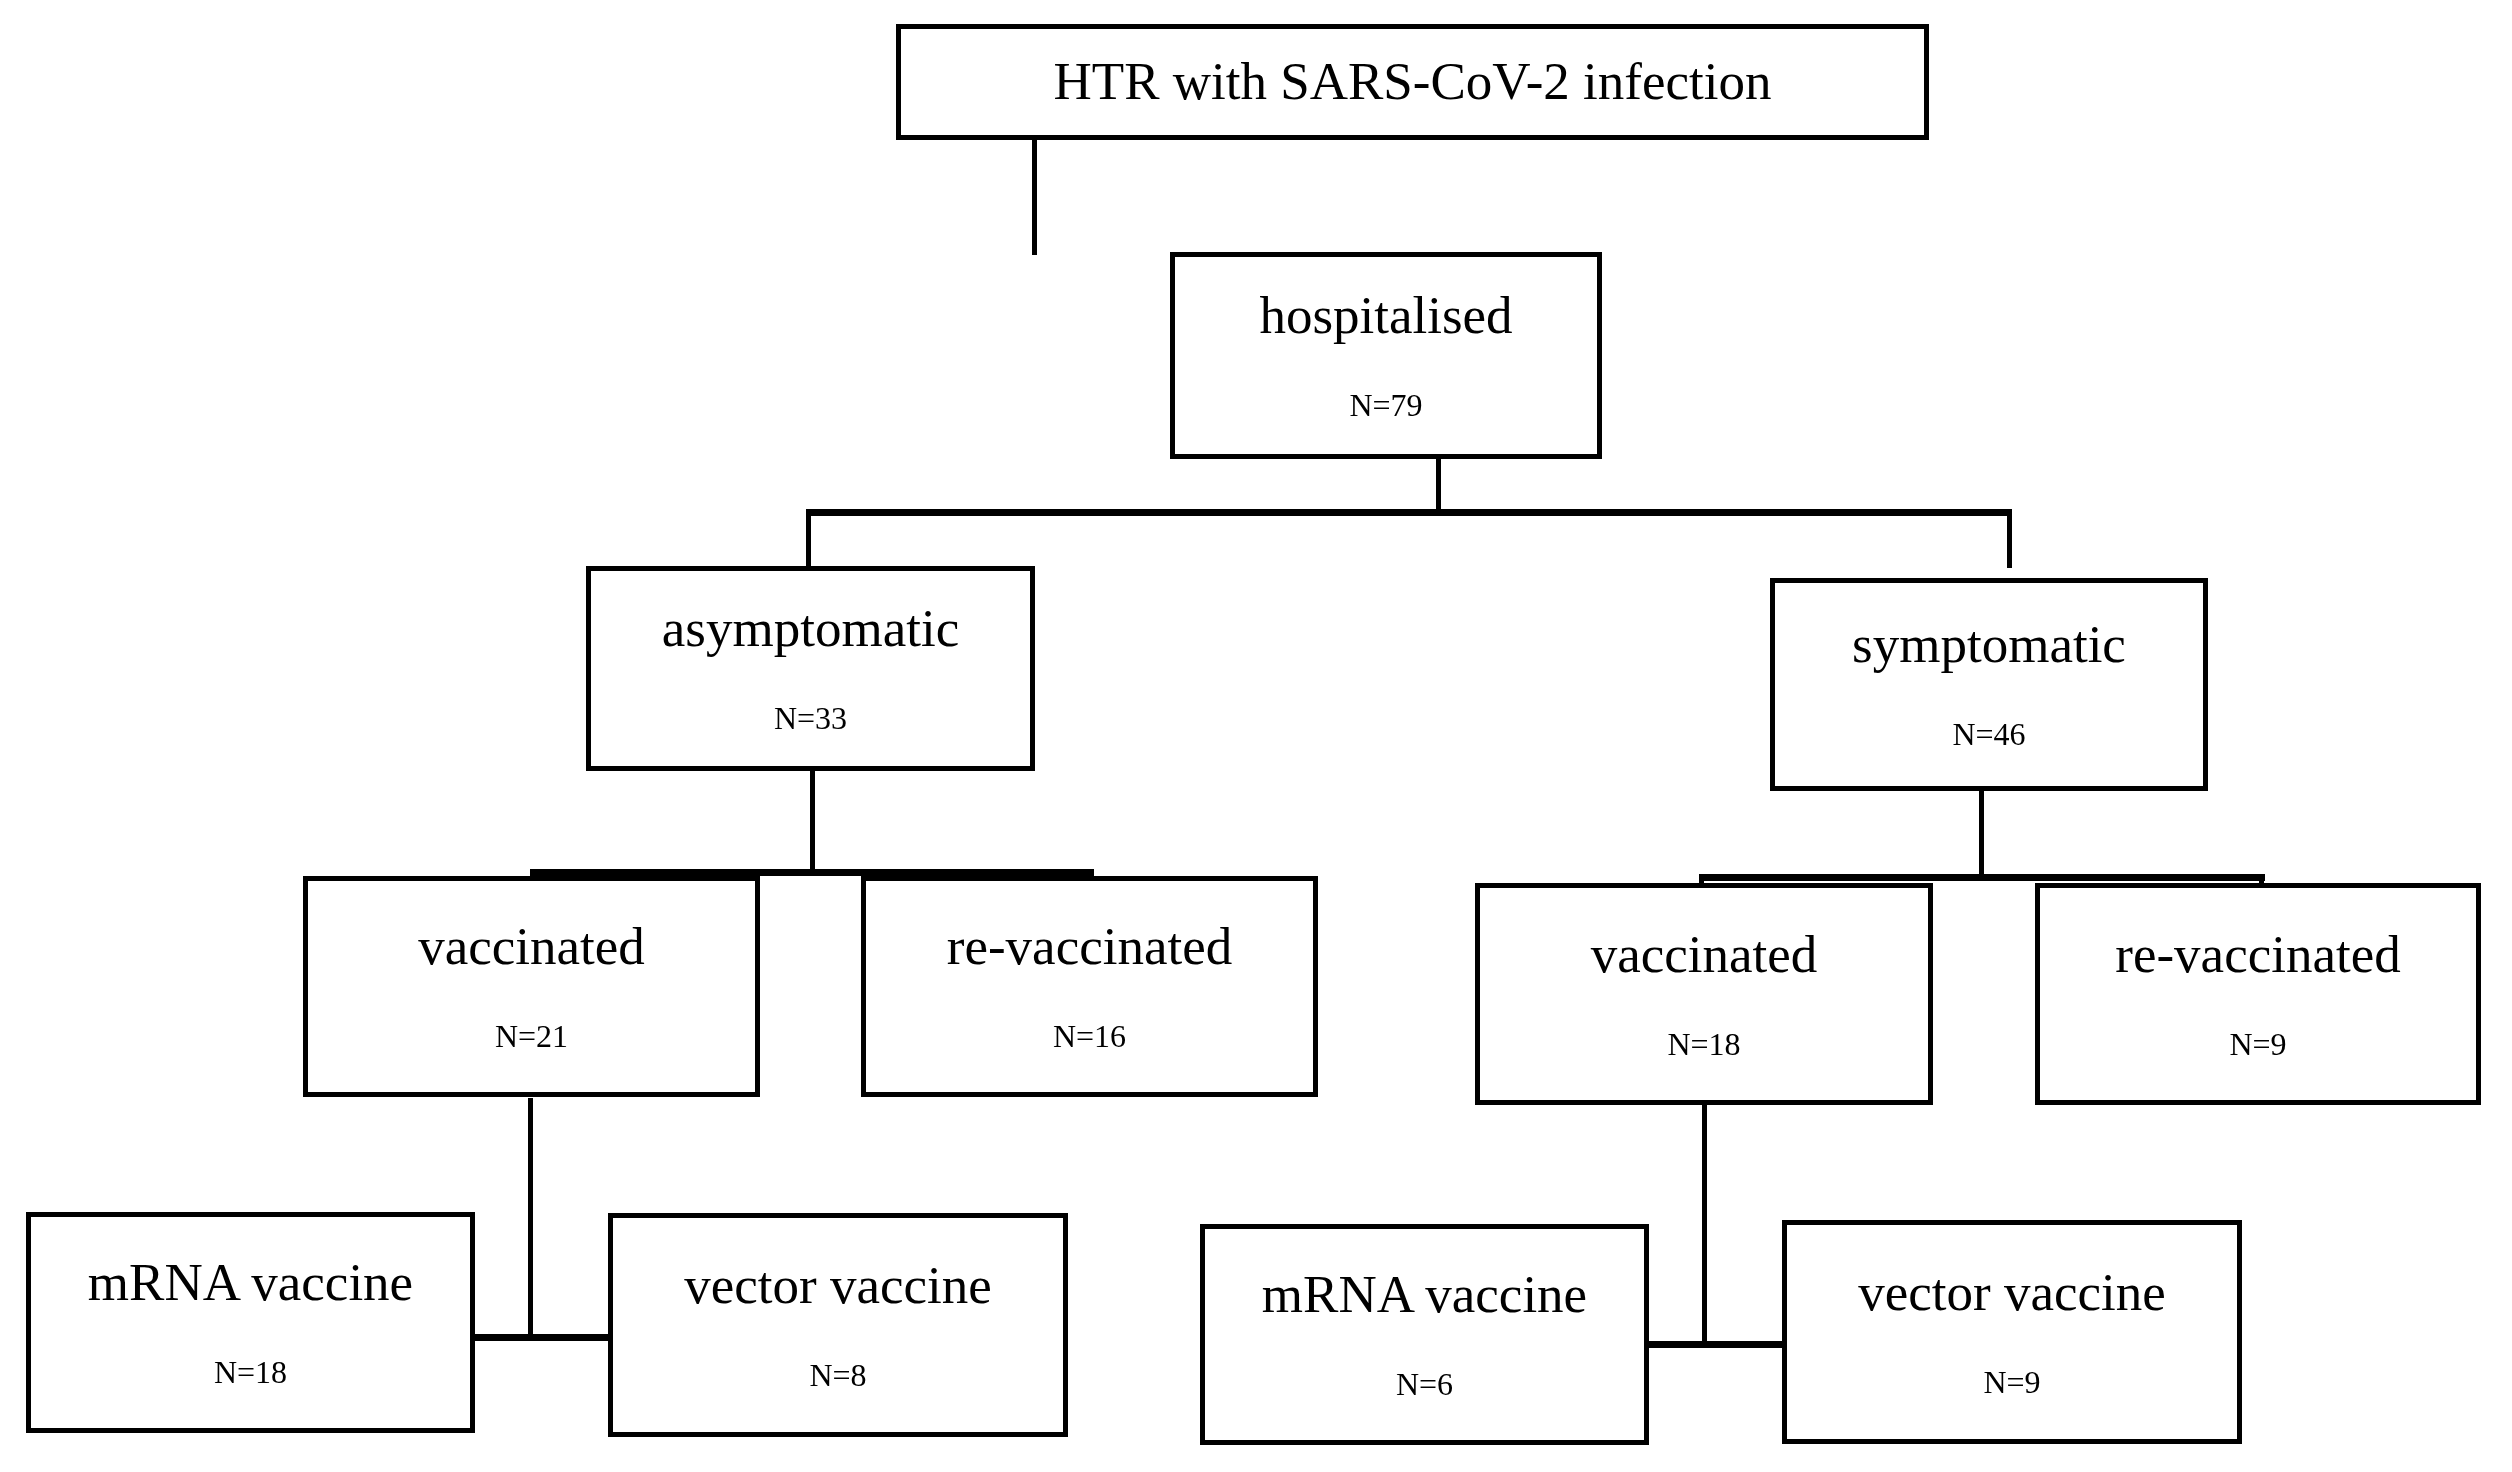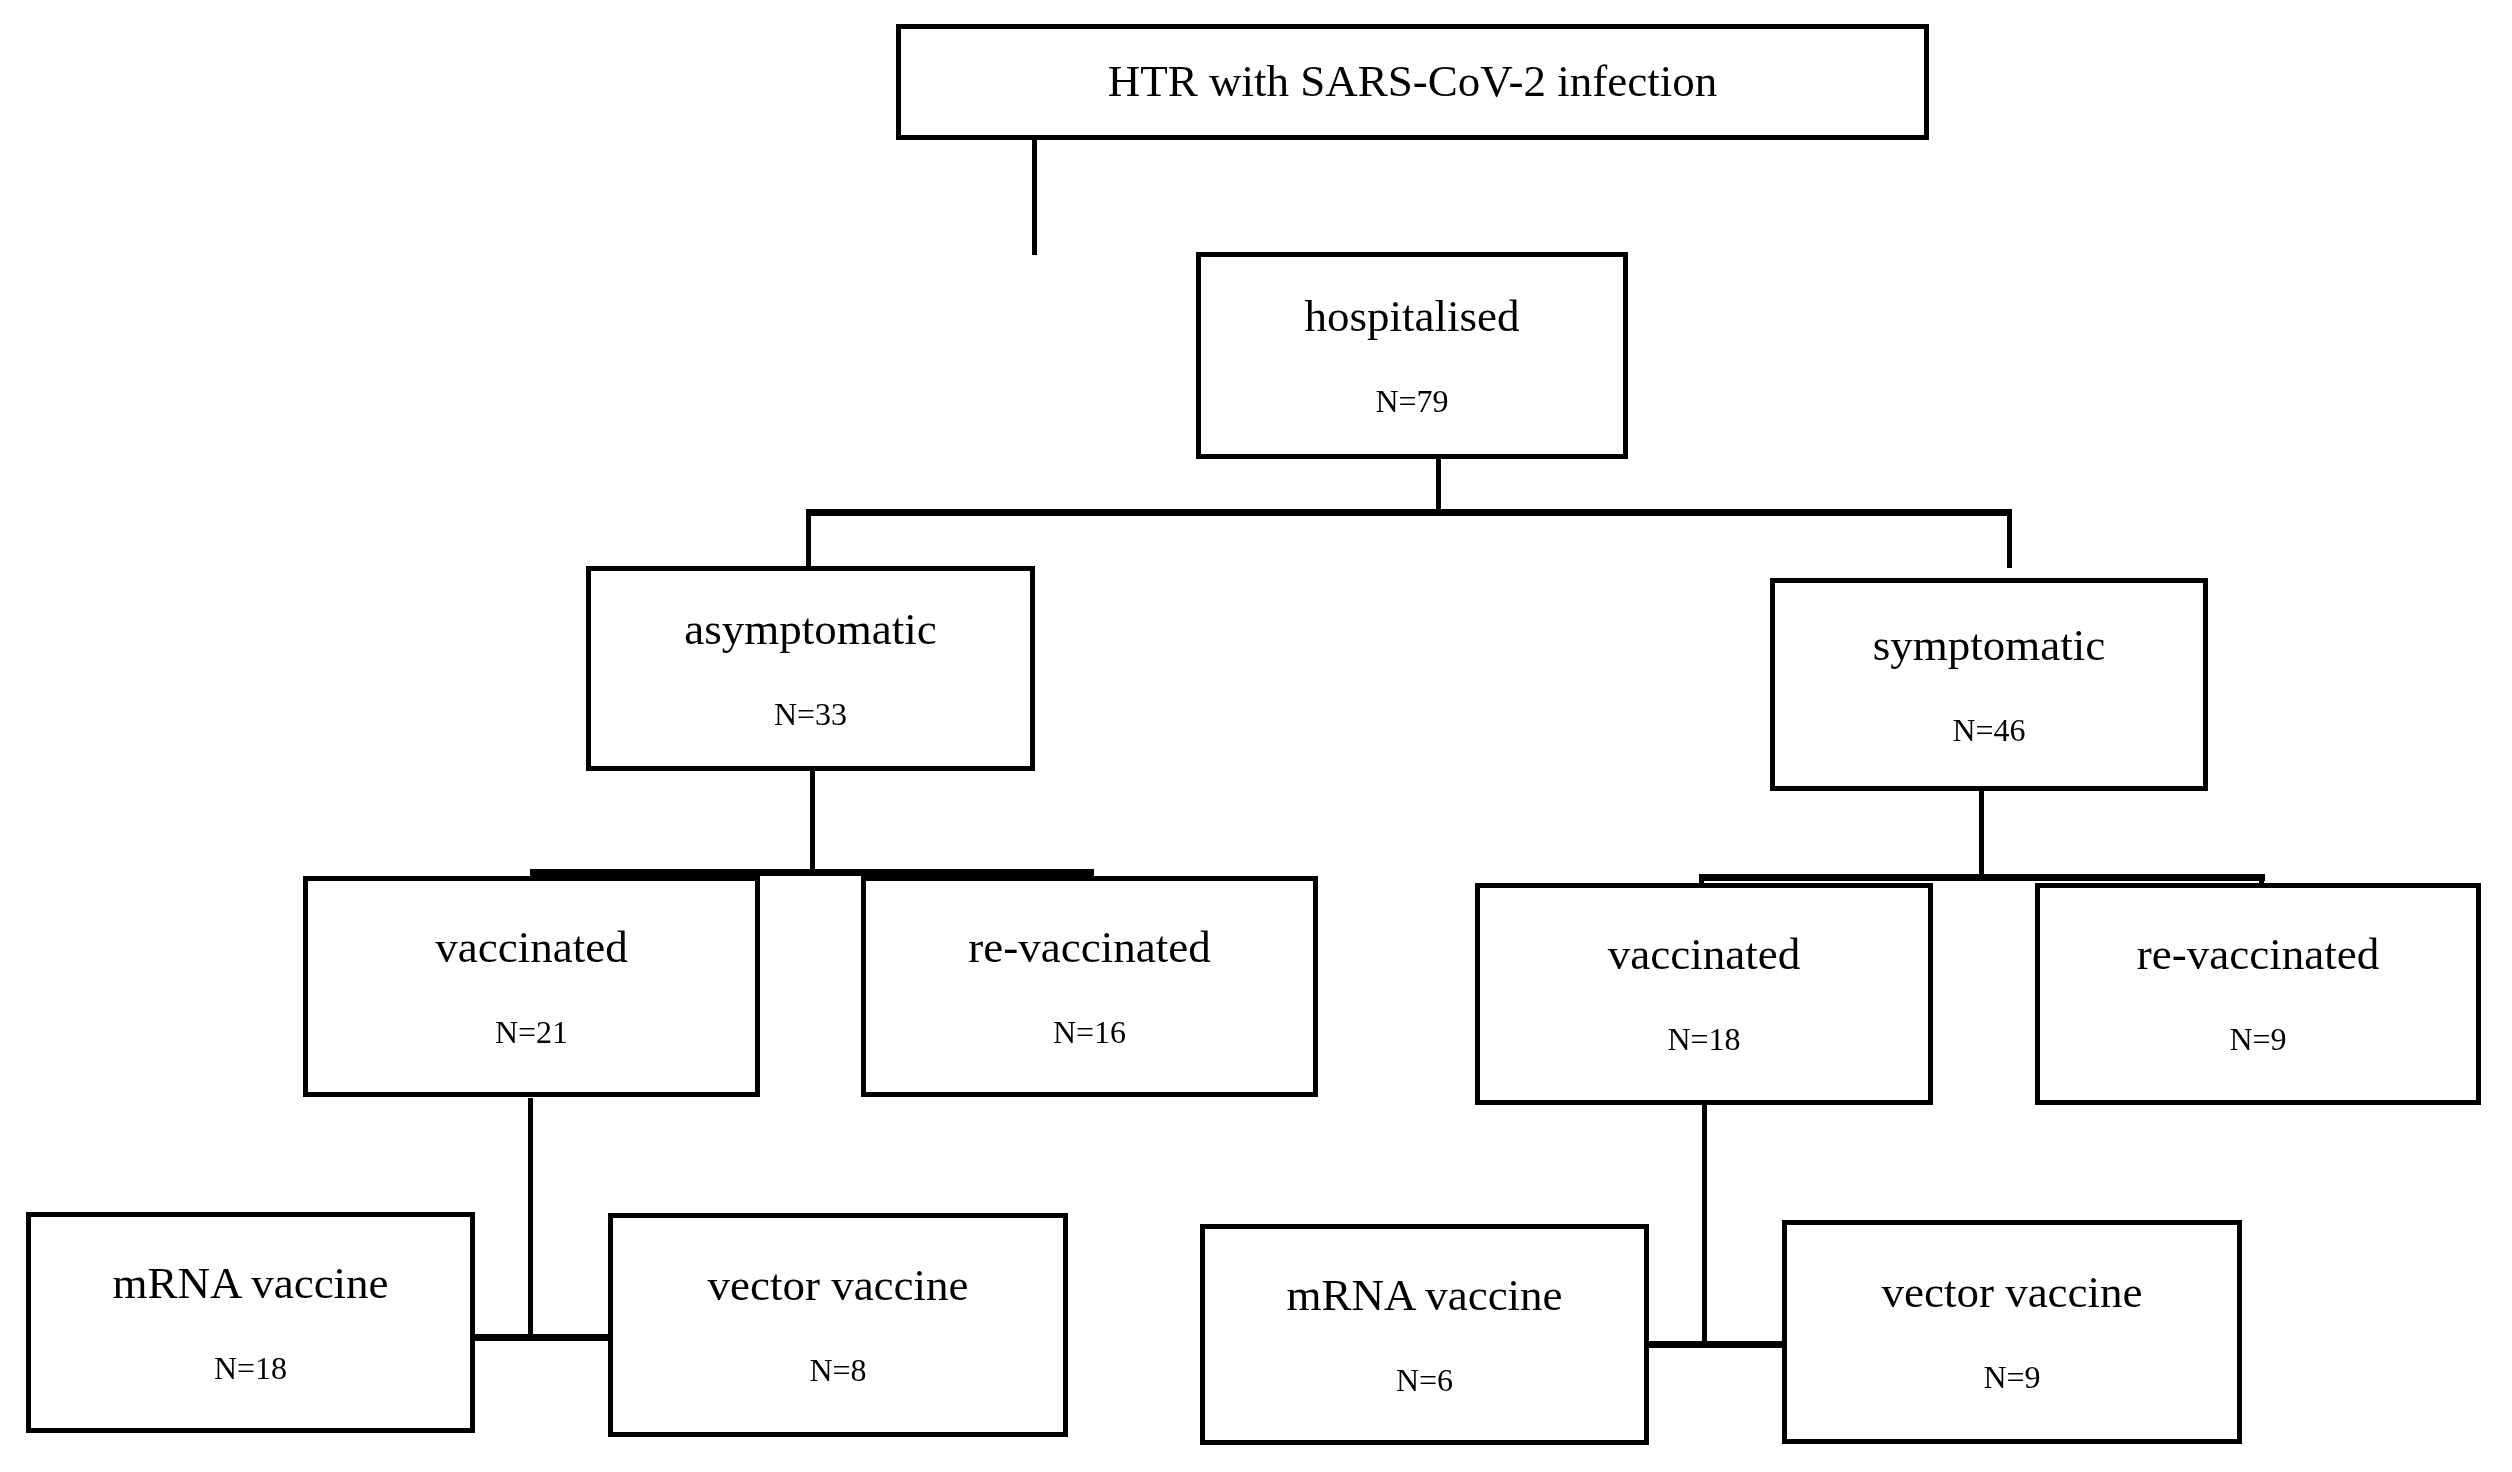--- a/index.html
+++ b/index.html
@@ -1,21 +1,21 @@
 <!DOCTYPE html>
 <html style="font-size:11.7px"><head>
 <meta charset="utf-8">
 <title>Flowchart</title>
 <style>
   html,body{margin:0;padding:0;background:#ffffff;}
   body{font-family:"Liberation Serif","DejaVu Serif",serif;color:#000;}
   #canvas{position:relative;width:2512px;height:1472px;background:#fff;overflow:hidden;}
   .node{position:absolute;box-sizing:border-box;border:5.1px solid #000;background:#fff;
         display:flex;flex-direction:column;align-items:center;justify-content:center;}
-  .node .ttl{font-size:45px;line-height:1.05;white-space:nowrap;}
+  .node .ttl{font-size:53px;line-height:1.05;white-space:nowrap;}
   .node .cnt{font-size:32px;line-height:1.05;white-space:nowrap;margin-top:11px;}
   .node.two .ttl{margin-bottom:34px;}
   .conn{position:absolute;background:#000;}
   .vline{width:5.1px;}
   .hline{height:6.6px;}
 </style>
 </head>
 <body>
 
 <div id="canvas">
@@ -40,21 +40,21 @@
   <div class="conn vline" style="left:528px; top:1098px; height:242px;"></div>
   <div class="conn hline" style="left:469px; top:1334px; width:144px;"></div>
 
   <div class="conn vline" style="left:1702px; top:1105px; height:242px;"></div>
   <div class="conn hline" style="left:1644px; top:1341px; width:144px;"></div>
 
   <div class="node" style="left:896px; top:23.5px; width:1033px; height:116px;">
     <div class="ttl">HTR with SARS-CoV-2 infection</div>
   </div>
 
-  <div class="node two" style="left:1196px; top:252px; width:432px; height:207px;">
+  <div class="node two" style="left:1170px; top:252px; width:432px; height:207px;">
     <div class="ttl">hospitalised</div>
     <div class="cnt">N=79</div>
   </div>
 
   <div class="node two" style="left:586px; top:566px; width:449px; height:205px;">
     <div class="ttl">asymptomatic</div>
     <div class="cnt">N=33</div>
   </div>
 
   <div class="node two" style="left:1770px; top:578px; width:438px; height:213px;">

